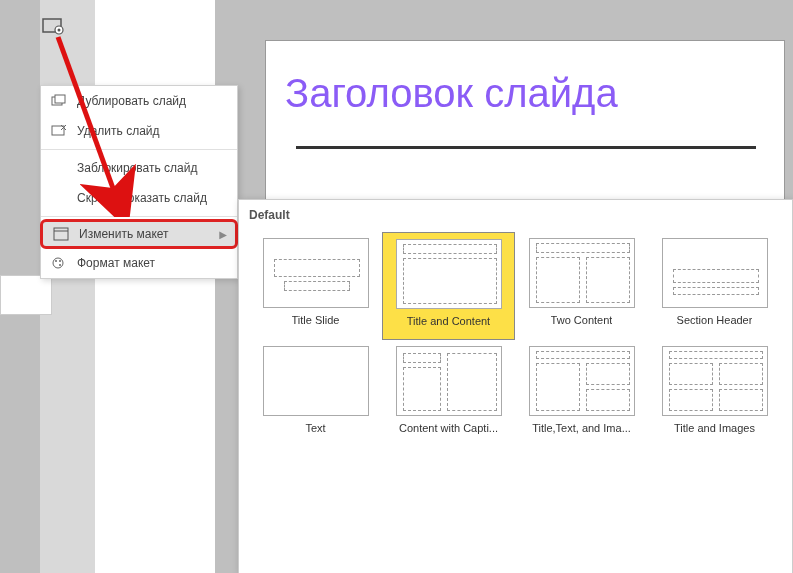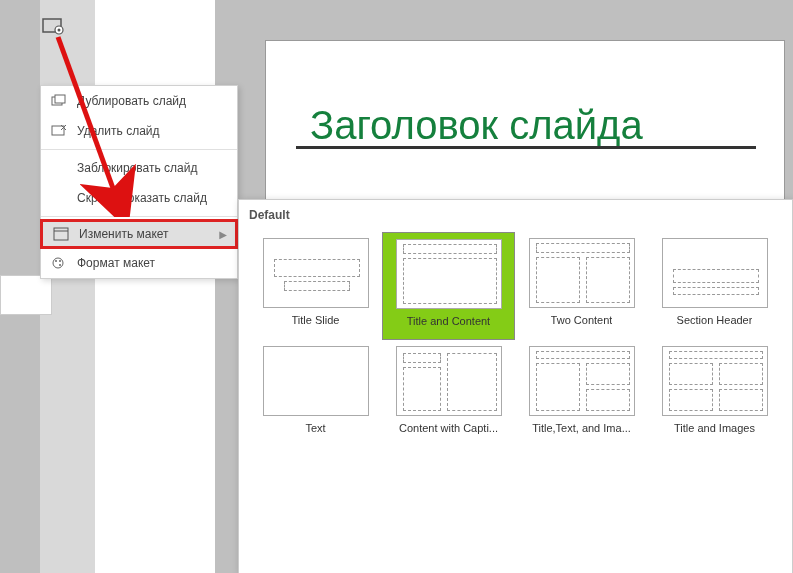--- a/index.html
+++ b/index.html
@@ -9,37 +9,37 @@
 .sidebar-bg { position: absolute; left: 0; top: 0; width: 40px; height: 573px; background: #bfbfbf; }
 .sidebar-bg2 { position: absolute; left: 40px; top: 0; width: 55px; height: 573px; background: #d9d9d9; }
 .thumb-strip { position: absolute; left: 0; top: 275px; width: 52px; height: 40px; background: #fff; border: 1px solid #ccc; }
 
 
 .top-icon { position: absolute; left: 42px; top: 18px; width: 22px; height: 18px; }
 
 
 .ctx-menu { position: absolute; left: 40px; top: 85px; width: 198px; background: #fff; border: 1px solid #d0d0d0; box-shadow: 2px 2px 6px rgba(0,0,0,.15); }
 .ctx-item { display: flex; align-items: center; height: 30px; padding: 0 10px; font-size: 12px; color: #444; cursor: pointer; position: relative; }
-.ctx-item.hi { background: #e0e0e0; border: 3px solid #d22; border-radius: 0; margin: -1px; }
+.ctx-item.hi { background: #e0e0e0; border: 3px solid #d22; border-radius: 6px; margin: -1px; }
 .ctx-sep { height: 1px; background: #e0e0e0; margin: 3px 0; }
 .ctx-ico { width: 16px; height: 14px; margin-right: 10px; flex-shrink: 0; }
 .ctx-chev { position: absolute; right: 8px; font-size: 10px; color: #888; }
 
 
 .canvas-area { position: absolute; left: 215px; top: 0; width: 578px; height: 573px; background: #bfbfbf; }
 .slide { position: absolute; left: 50px; top: 40px; width: 520px; height: 160px; background: #fff; border: 1px solid #999; }
-.slide-title { position: absolute; left: 44px; top: 30px; font-size: 40px; color: #15803d; font-weight: 400; margin-top: 32px; }
+.slide-title { position: absolute; left: 19px; top: 30px; font-size: 40px; color: #8b5cf6; font-weight: 400; }
 .slide-sub-line { position: absolute; left: 30px; top: 105px; width: 460px; height: 3px; background: #333; }
 
 
 .flyout { position: absolute; left: 238px; top: 199px; width: 555px; height: 375px; background: #fff; border: 1px solid #ccc; box-shadow: 2px 2px 8px rgba(0,0,0,.2); padding: 8px 10px; overflow: hidden; }
 .fly-header { font-size: 12px; font-weight: bold; color: #555; margin-bottom: 10px; }
 .layout-grid { display: flex; flex-wrap: wrap; gap: 0; }
 .layout-cell { width: 133px; height: 108px; display: flex; flex-direction: column; align-items: center; cursor: pointer; }
-.layout-cell.sel { background: #84cc16; border: 1px solid #888; }
+.layout-cell.sel { background: #fde047; border: 1px solid #888; }
 .layout-thumb { width: 106px; height: 70px; background: #fff; border: 1px solid #aaa; margin-top: 6px; position: relative; }
 .layout-label { font-size: 11px; color: #333; margin-top: 6px; text-align: left; white-space: nowrap; overflow: hidden; text-overflow: ellipsis; max-width: 120px; }
 
 
 .ph { position: absolute; border: 1px dashed #999; background: #fff; }
 
 
 .arrow { position: absolute; left: 48px; top: 32px; width: 120px; height: 185px; pointer-events: none; }
 </style>
 </head>

